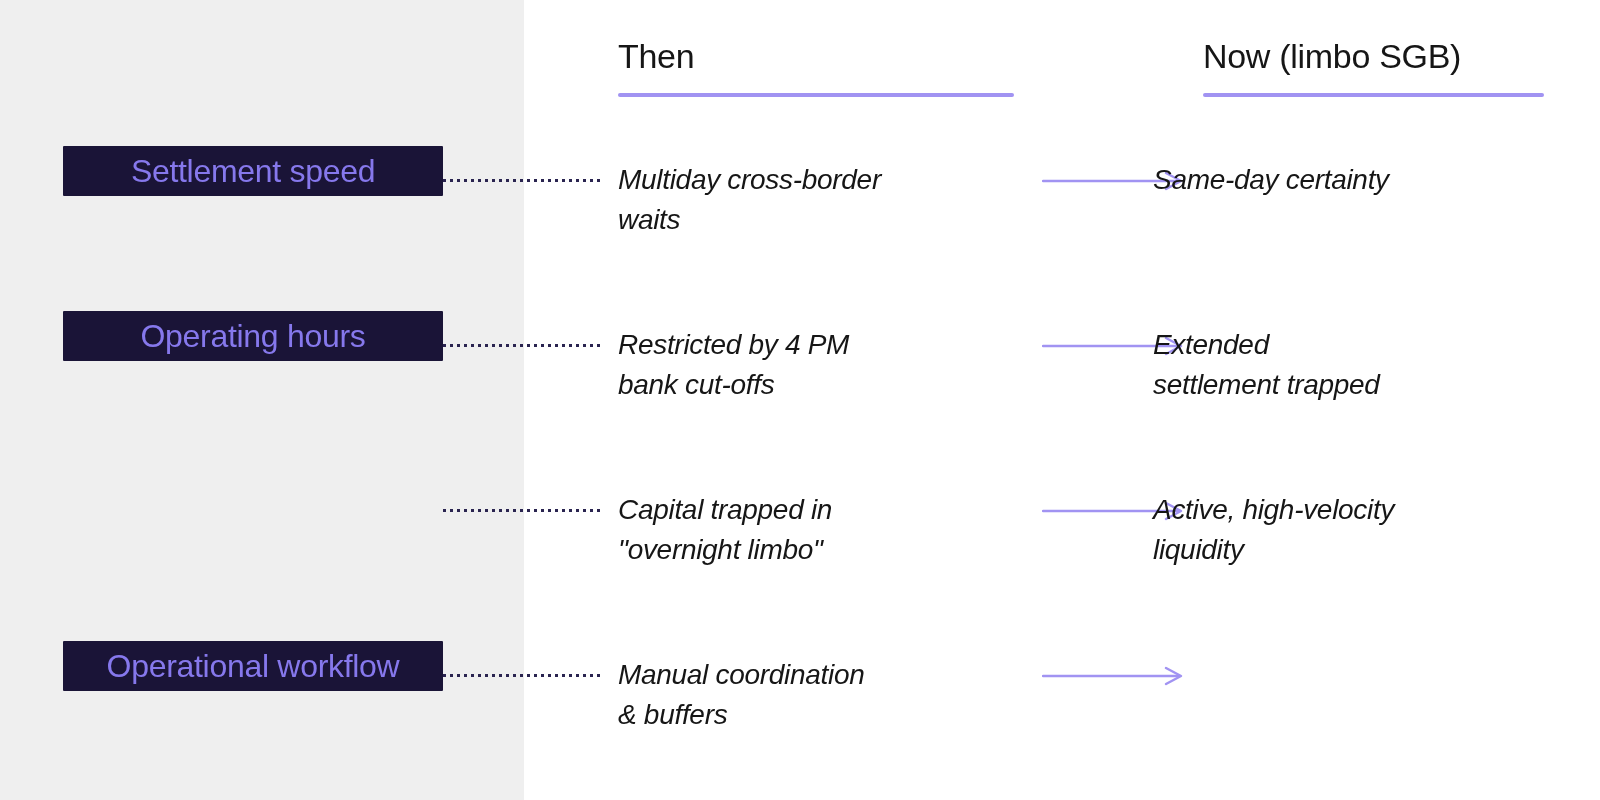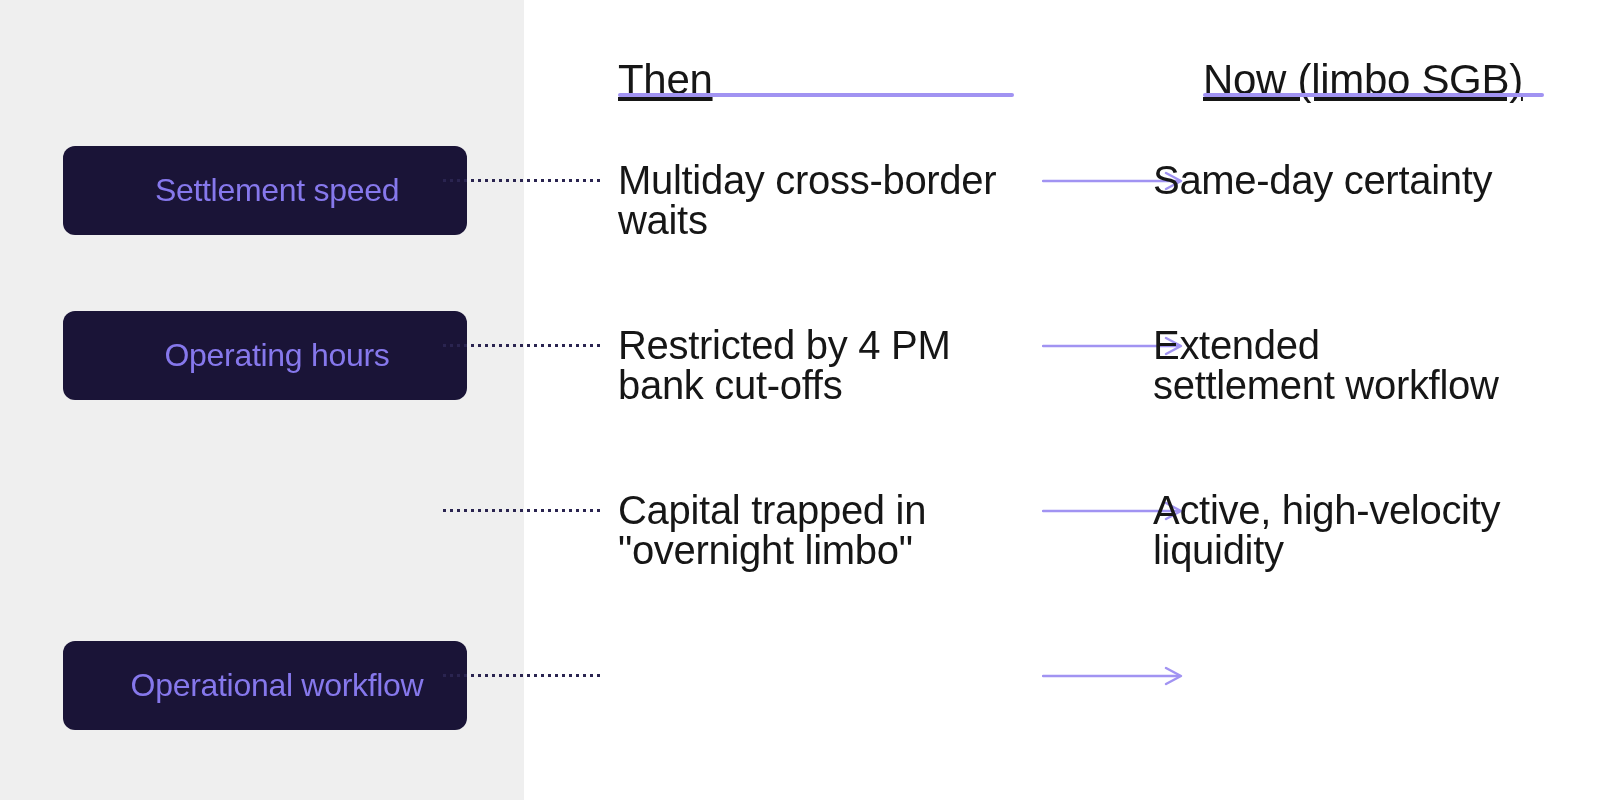--- a/index.html
+++ b/index.html
@@ -19,60 +19,60 @@
     font-family:"Liberation Sans", sans-serif;
     color:var(--text);
     overflow:hidden;
   }
   .panel{
     position:absolute;left:0;top:0;
     width:524px;height:800px;
     background:var(--panel-bg);
   }
   .col-header{
-    position:absolute;top:60px;
-    font-size:42px;line-height:40px;
+    position:absolute;top:36px;
+    font-size:34px;line-height:40px;
     letter-spacing:-0.3px;
     color:var(--text);
     white-space:nowrap;
-    text-decoration:underline;
   }
   .then-header{left:618px;}
   .now-header{left:1203px;}
   .underline{
     position:absolute;top:93px;height:4px;
     background:var(--accent);
     border-radius:2px;
   }
   .then-underline{left:618px;width:396px;}
   .now-underline{left:1203px;width:341px;}
   .badge{
     position:absolute;left:63px;
-    width:380px;height:89px;
+    width:380px;height:50px;
     background:var(--badge-bg);
-    border-radius:12px;
-    display:flex;align-items:center;justify-content:center;padding-left:24px;
+    border-radius:1px;
+    display:flex;align-items:center;justify-content:center;
   }
   .badge-label{
     color:var(--badge-text);
     font-size:32px;
     letter-spacing:-0.3px;
     white-space:nowrap;
   }
   .connector{
     position:absolute;left:443px;
     width:160px;height:3px;
     background-image:repeating-linear-gradient(to right, var(--connector) 0 3px, transparent 3px 7px);
   }
   .cell{
     position:absolute;
-    font-size:40px;line-height:40px;
+    font-size:28px;line-height:40px;
     letter-spacing:-0.3px;
     white-space:pre-line;
     color:var(--text);
+    font-style:italic;
   }
   .then-cell{left:618px;width:430px;}
   .now-cell{left:1153px;width:390px;}
   .arrow{
     position:absolute;left:1042px;
     width:143px;height:24px;
   }
   .arrow line,.arrow polyline{
     stroke:var(--accent);
     stroke-width:2.5;
@@ -108,33 +108,35 @@
     <span class="badge-label">Operating hours</span>
   </div>
   <div class="connector" style="top:344px"></div>
   <div class="cell then-cell" style="top:325px">Restricted by 4 PM
 bank cut-offs</div>
   <svg class="arrow" style="top:334px" viewBox="0 0 143 24">
     <line x1="1" y1="12" x2="136" y2="12"></line>
       <polyline points="124,4 139,12 124,20"></polyline>
   </svg>
   <div class="cell now-cell" style="top:325px">Extended
-settlement workflow</div>
+settlement trapped</div>
 
   <div class="connector" style="top:509px"></div>
   <div class="cell then-cell" style="top:490px">Capital trapped in
 "overnight limbo"</div>
   <svg class="arrow" style="top:499px" viewBox="0 0 143 24">
     <line x1="1" y1="12" x2="136" y2="12"></line>
       <polyline points="124,4 139,12 124,20"></polyline>
   </svg>
   <div class="cell now-cell" style="top:490px">Active, high-velocity
 liquidity</div>
 
   <div class="badge" style="top:641px">
     <span class="badge-label">Operational workflow</span>
   </div>
   <div class="connector" style="top:674px"></div>
+  <div class="cell then-cell" style="top:655px">Manual coordination
+&amp; buffers</div>
   <svg class="arrow" style="top:664px" viewBox="0 0 143 24">
     <line x1="1" y1="12" x2="136" y2="12"></line>
       <polyline points="124,4 139,12 124,20"></polyline>
   </svg>
 </div>
 
 </body></html>

